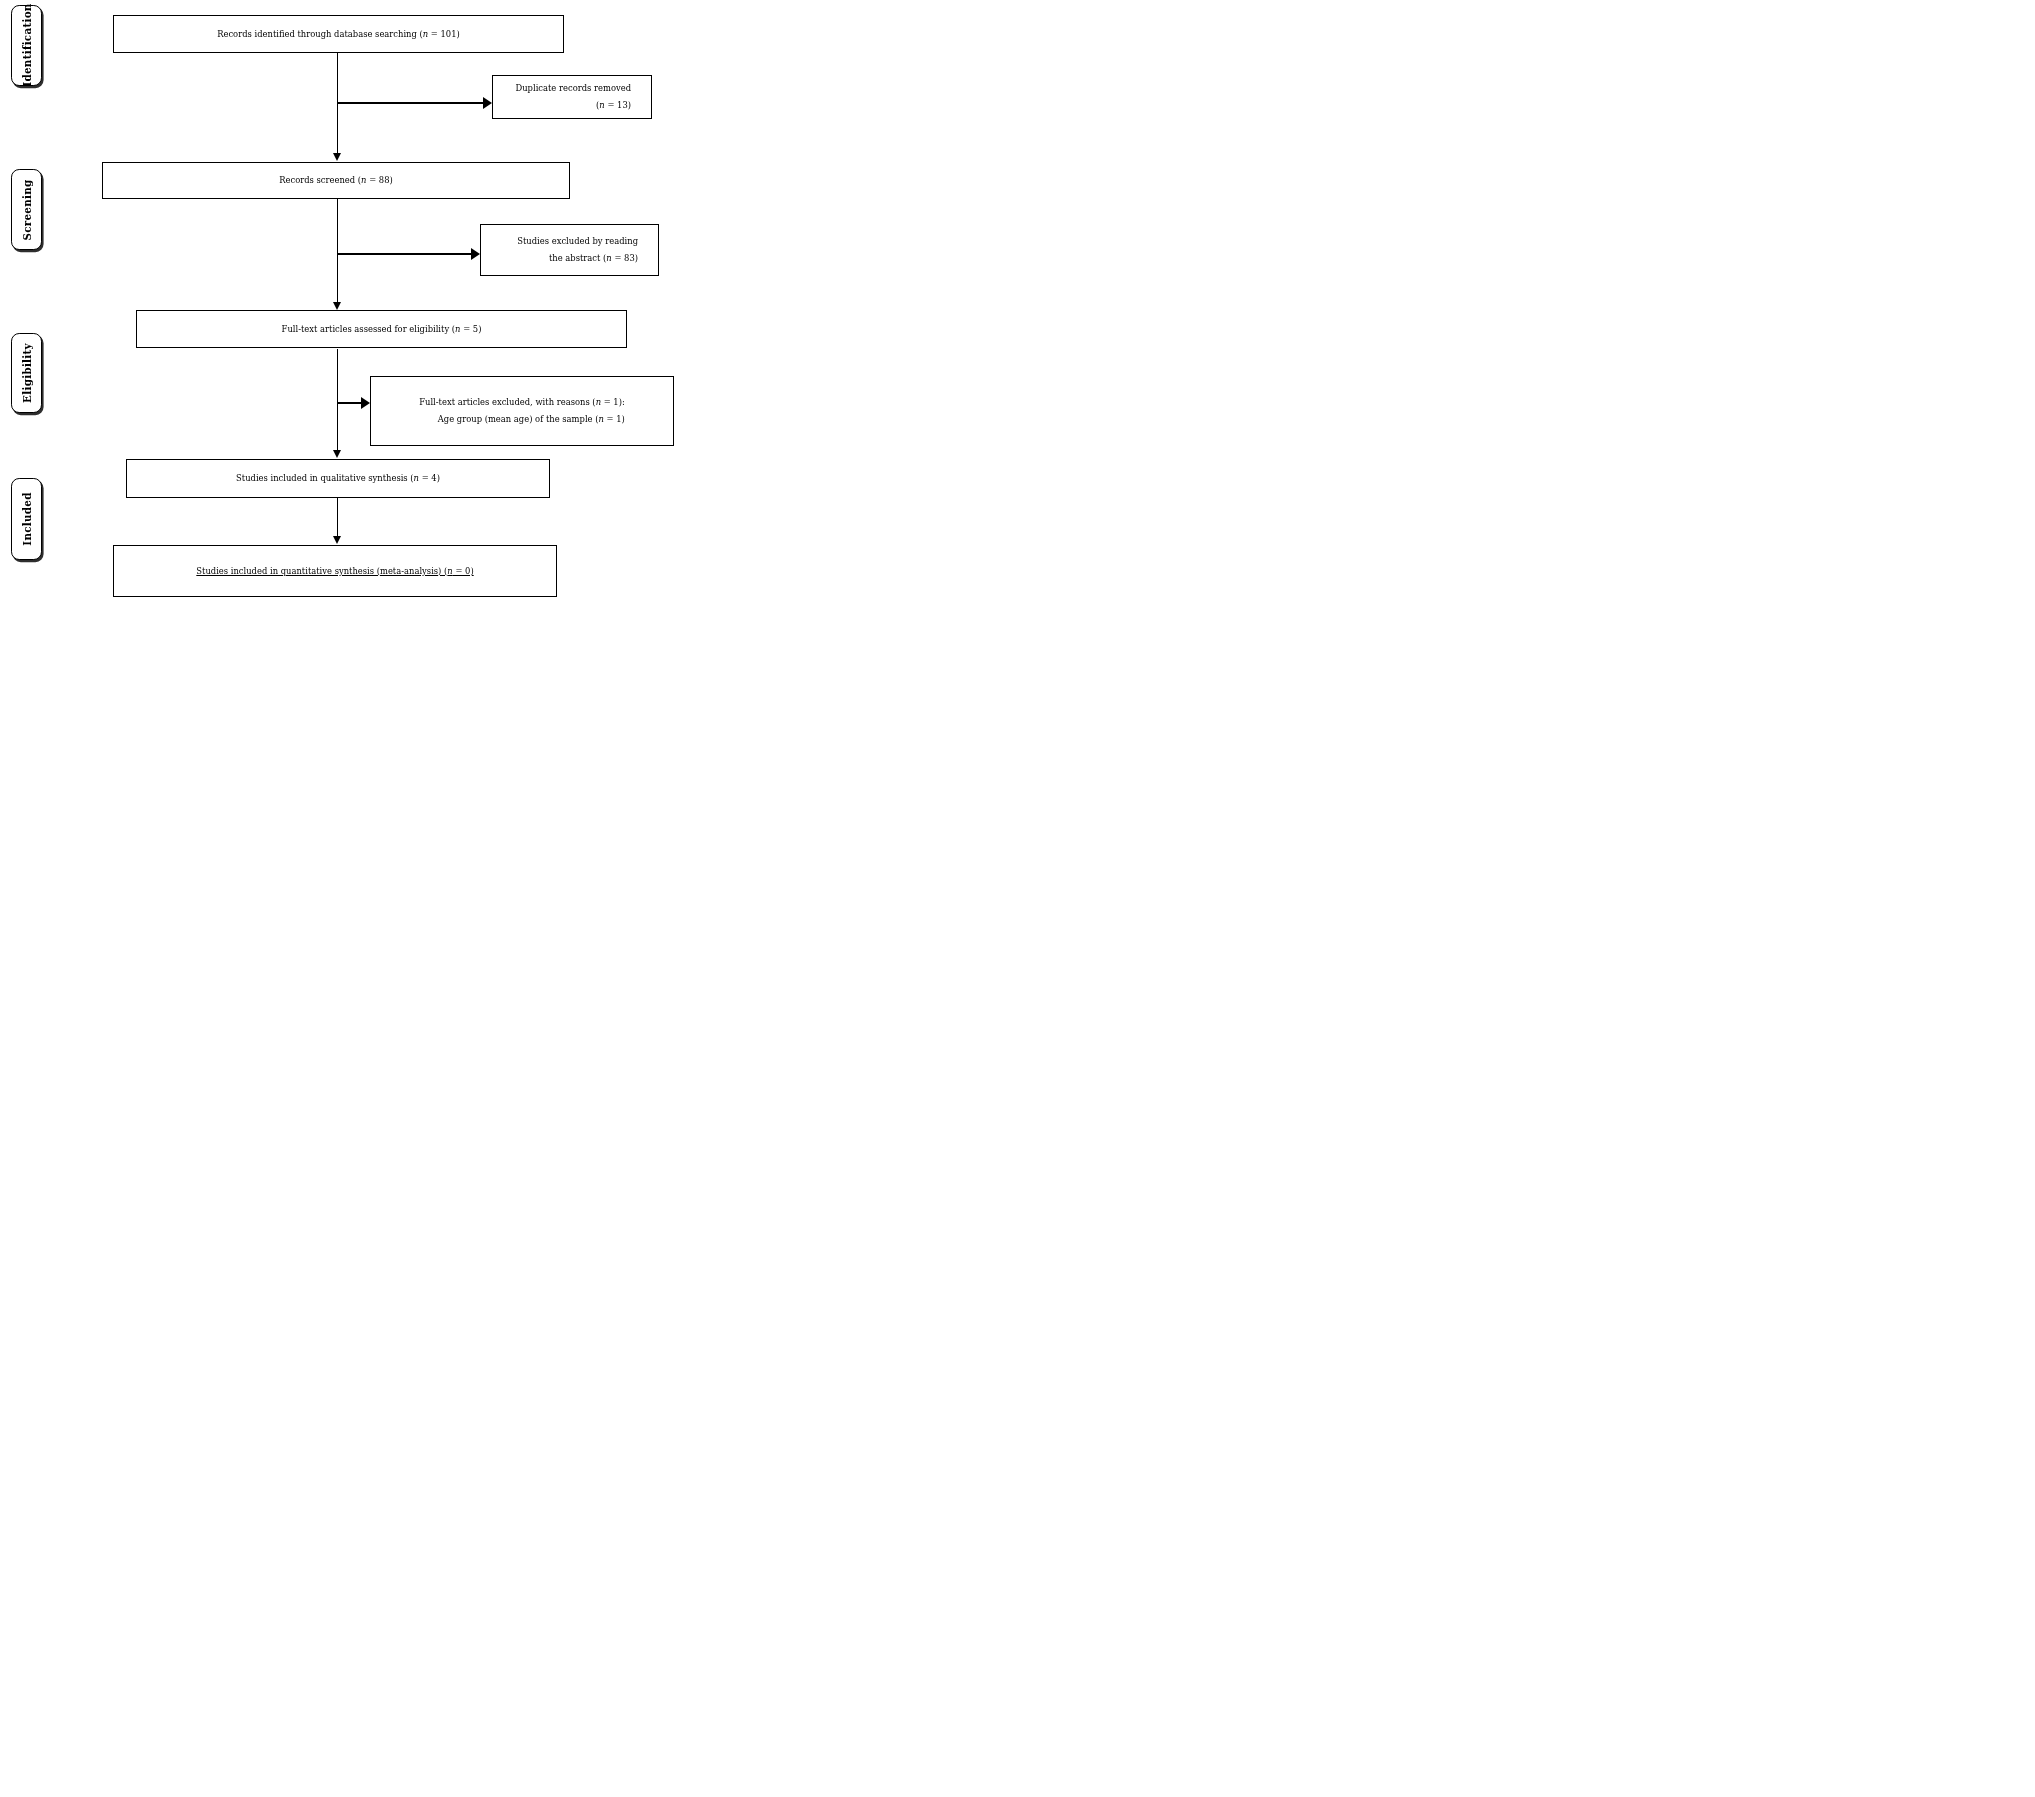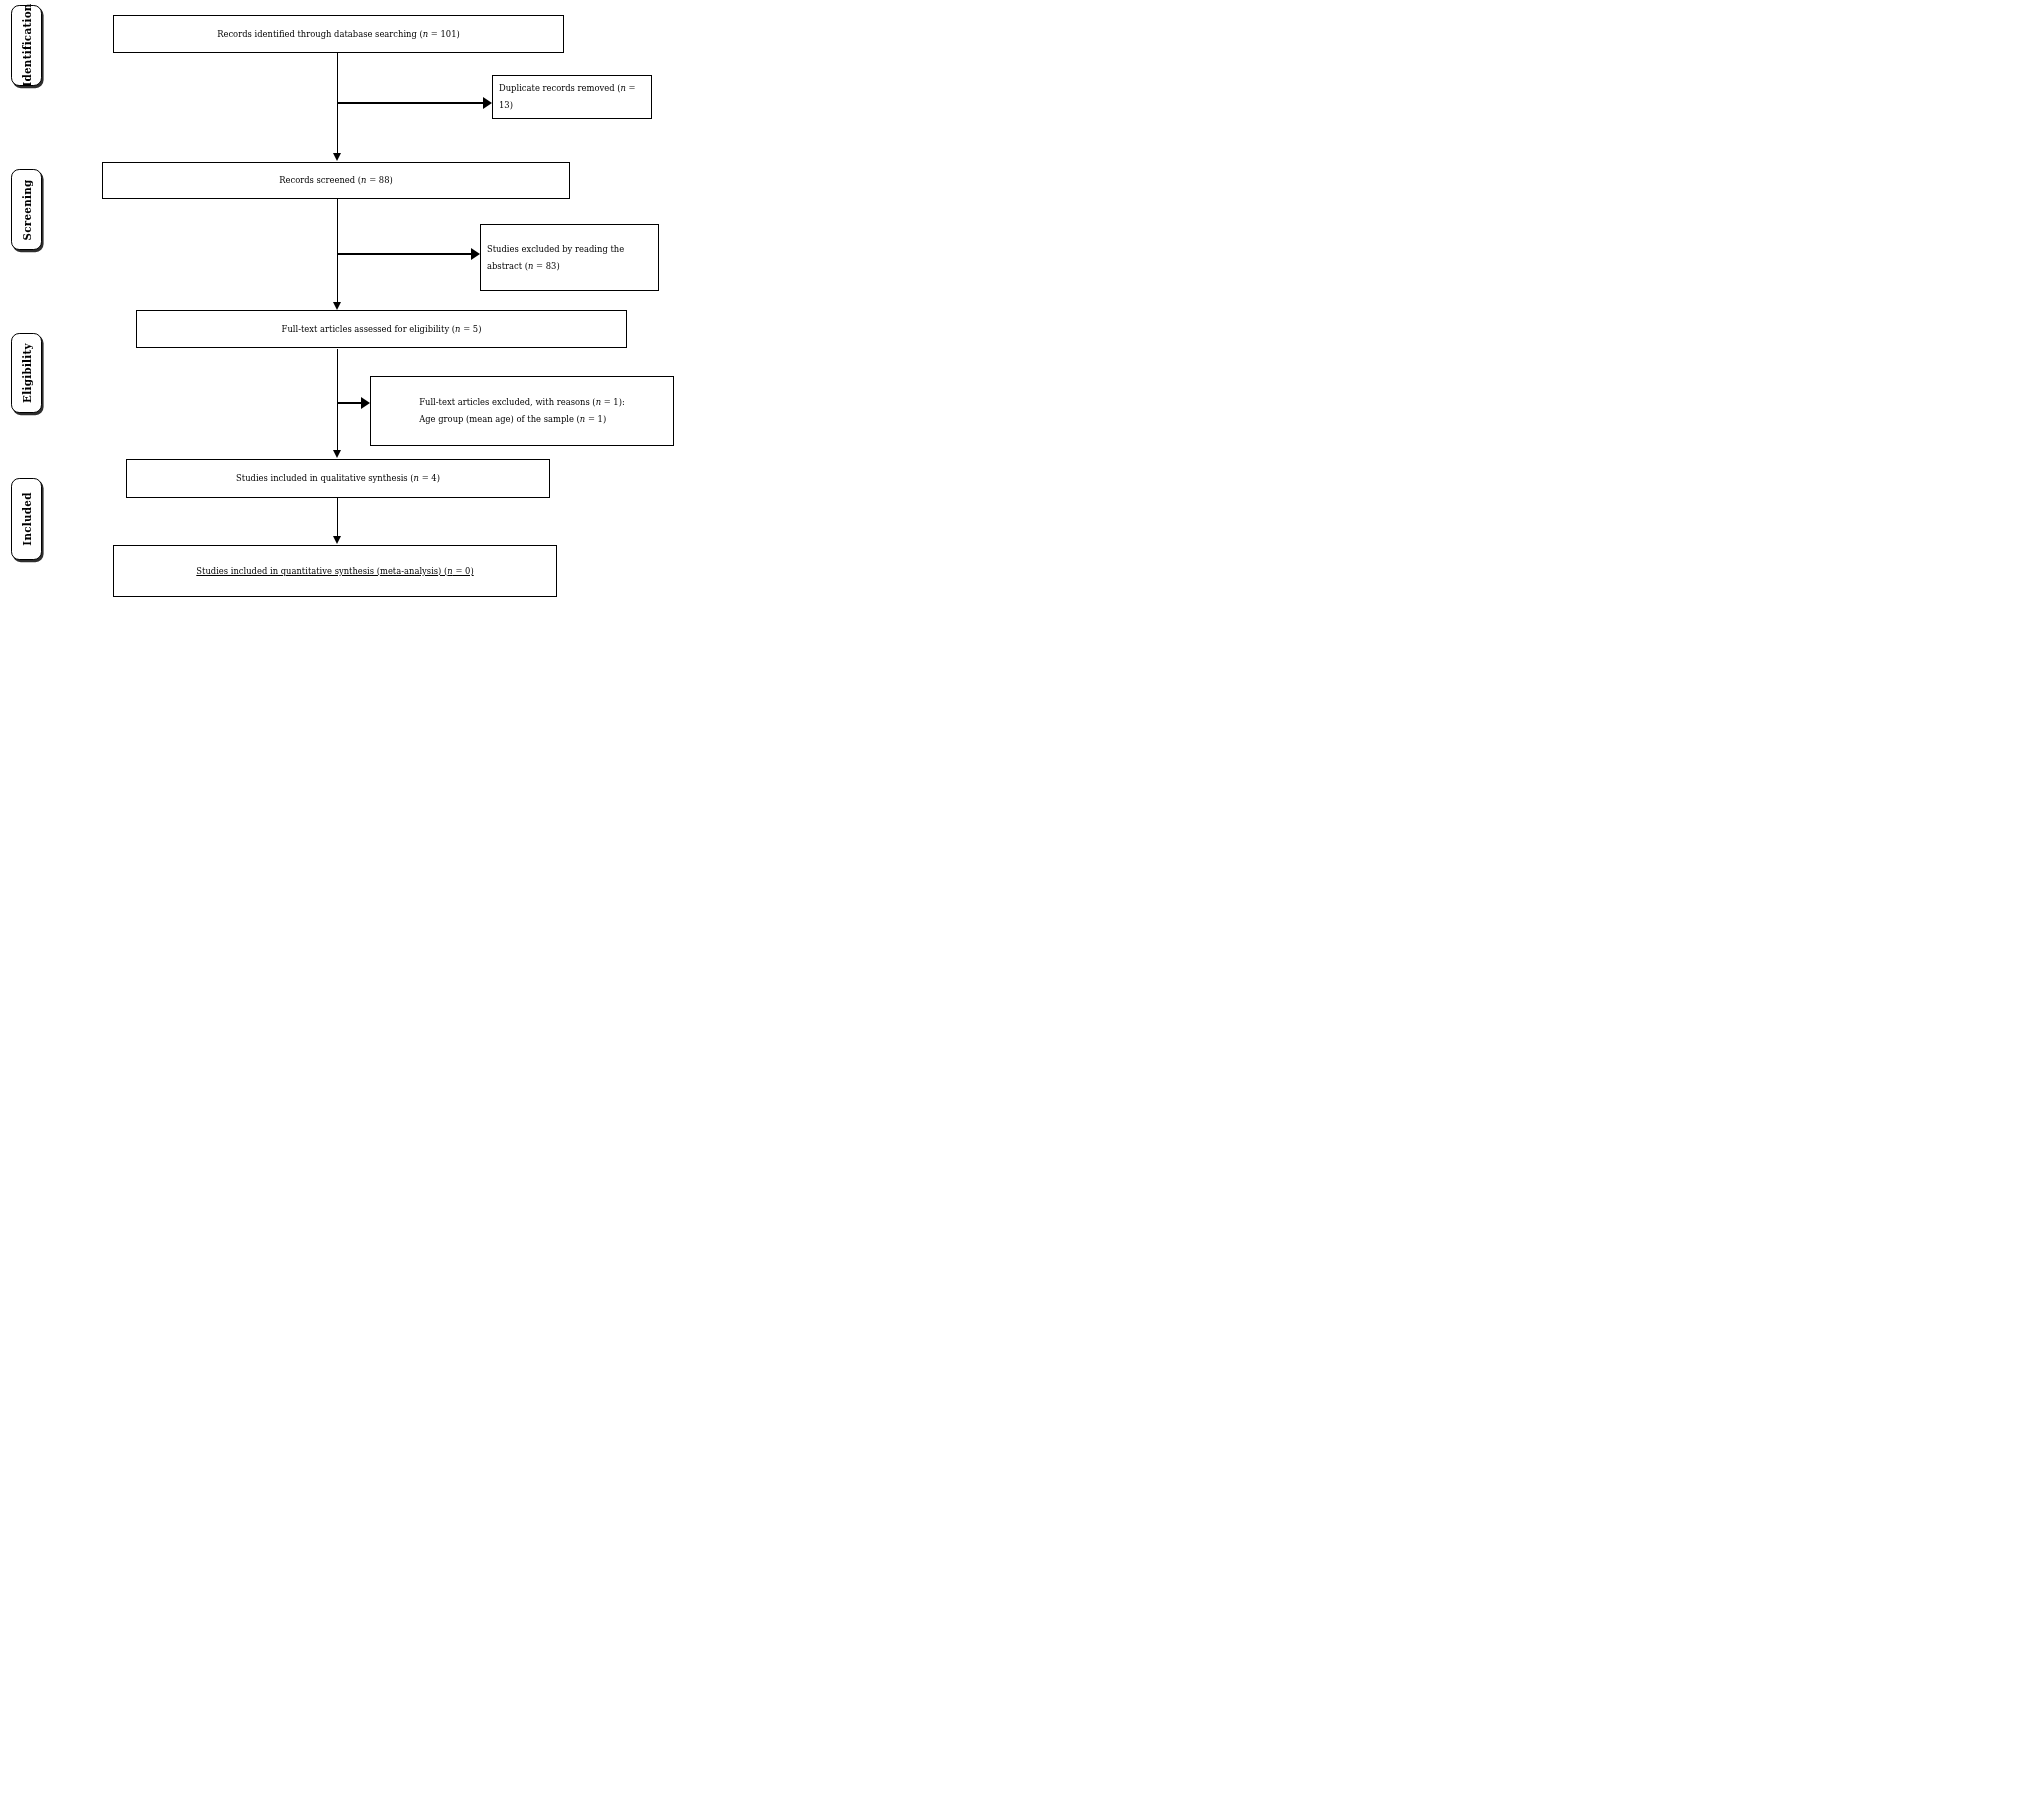--- a/index.html
+++ b/index.html
@@ -39,25 +39,25 @@
   }
 
   
   .flow-box {
     position: absolute;
     border: 1.6px solid #000;
     background: #fff;
     display: flex;
     align-items: center;
     justify-content: center;
-    text-align: left;
+    text-align: right;
     box-sizing: border-box;
     font-size: 8.4px;
     line-height: 2;
-    padding: 0 6px;
+    padding: 0 20px;
   }
   .flow-box .label-text { display: block; }
   .flow-box i { font-style: italic; }
 
   
   .vline {
     position: absolute;
     width: 1.1px;
     background: #000;
     left: 337px;
@@ -107,21 +107,21 @@
   </div>
 
   <div class="flow-box" style="left:492px; top:75px; width:160px; height:44px;">
     <span class="label-text">Duplicate records removed (<i>n</i> = 13)</span>
   </div>
 
   <div class="flow-box" style="left:102px; top:162px; width:468px; height:37px;">
     <span class="label-text">Records screened (<i>n</i> = 88)</span>
   </div>
 
-  <div class="flow-box" style="left:480px; top:224px; width:179px; height:67px;">
+  <div class="flow-box" style="left:480px; top:224px; width:179px; height:52px;">
     <span class="label-text">Studies excluded by reading the abstract (<i>n</i> = 83)</span>
   </div>
 
   <div class="flow-box" style="left:116px; top:310px; width:491px; height:38px;margin-left:20px;">
     <span class="label-text">Full-text articles assessed for eligibility (<i>n</i> = 5)</span>
   </div>
 
   <div class="flow-box" style="left:370px; top:376px; width:304px; height:70px;">
     <span>
       <span class="label-text">Full-text articles excluded, with reasons (<i>n</i> = 1):</span>

